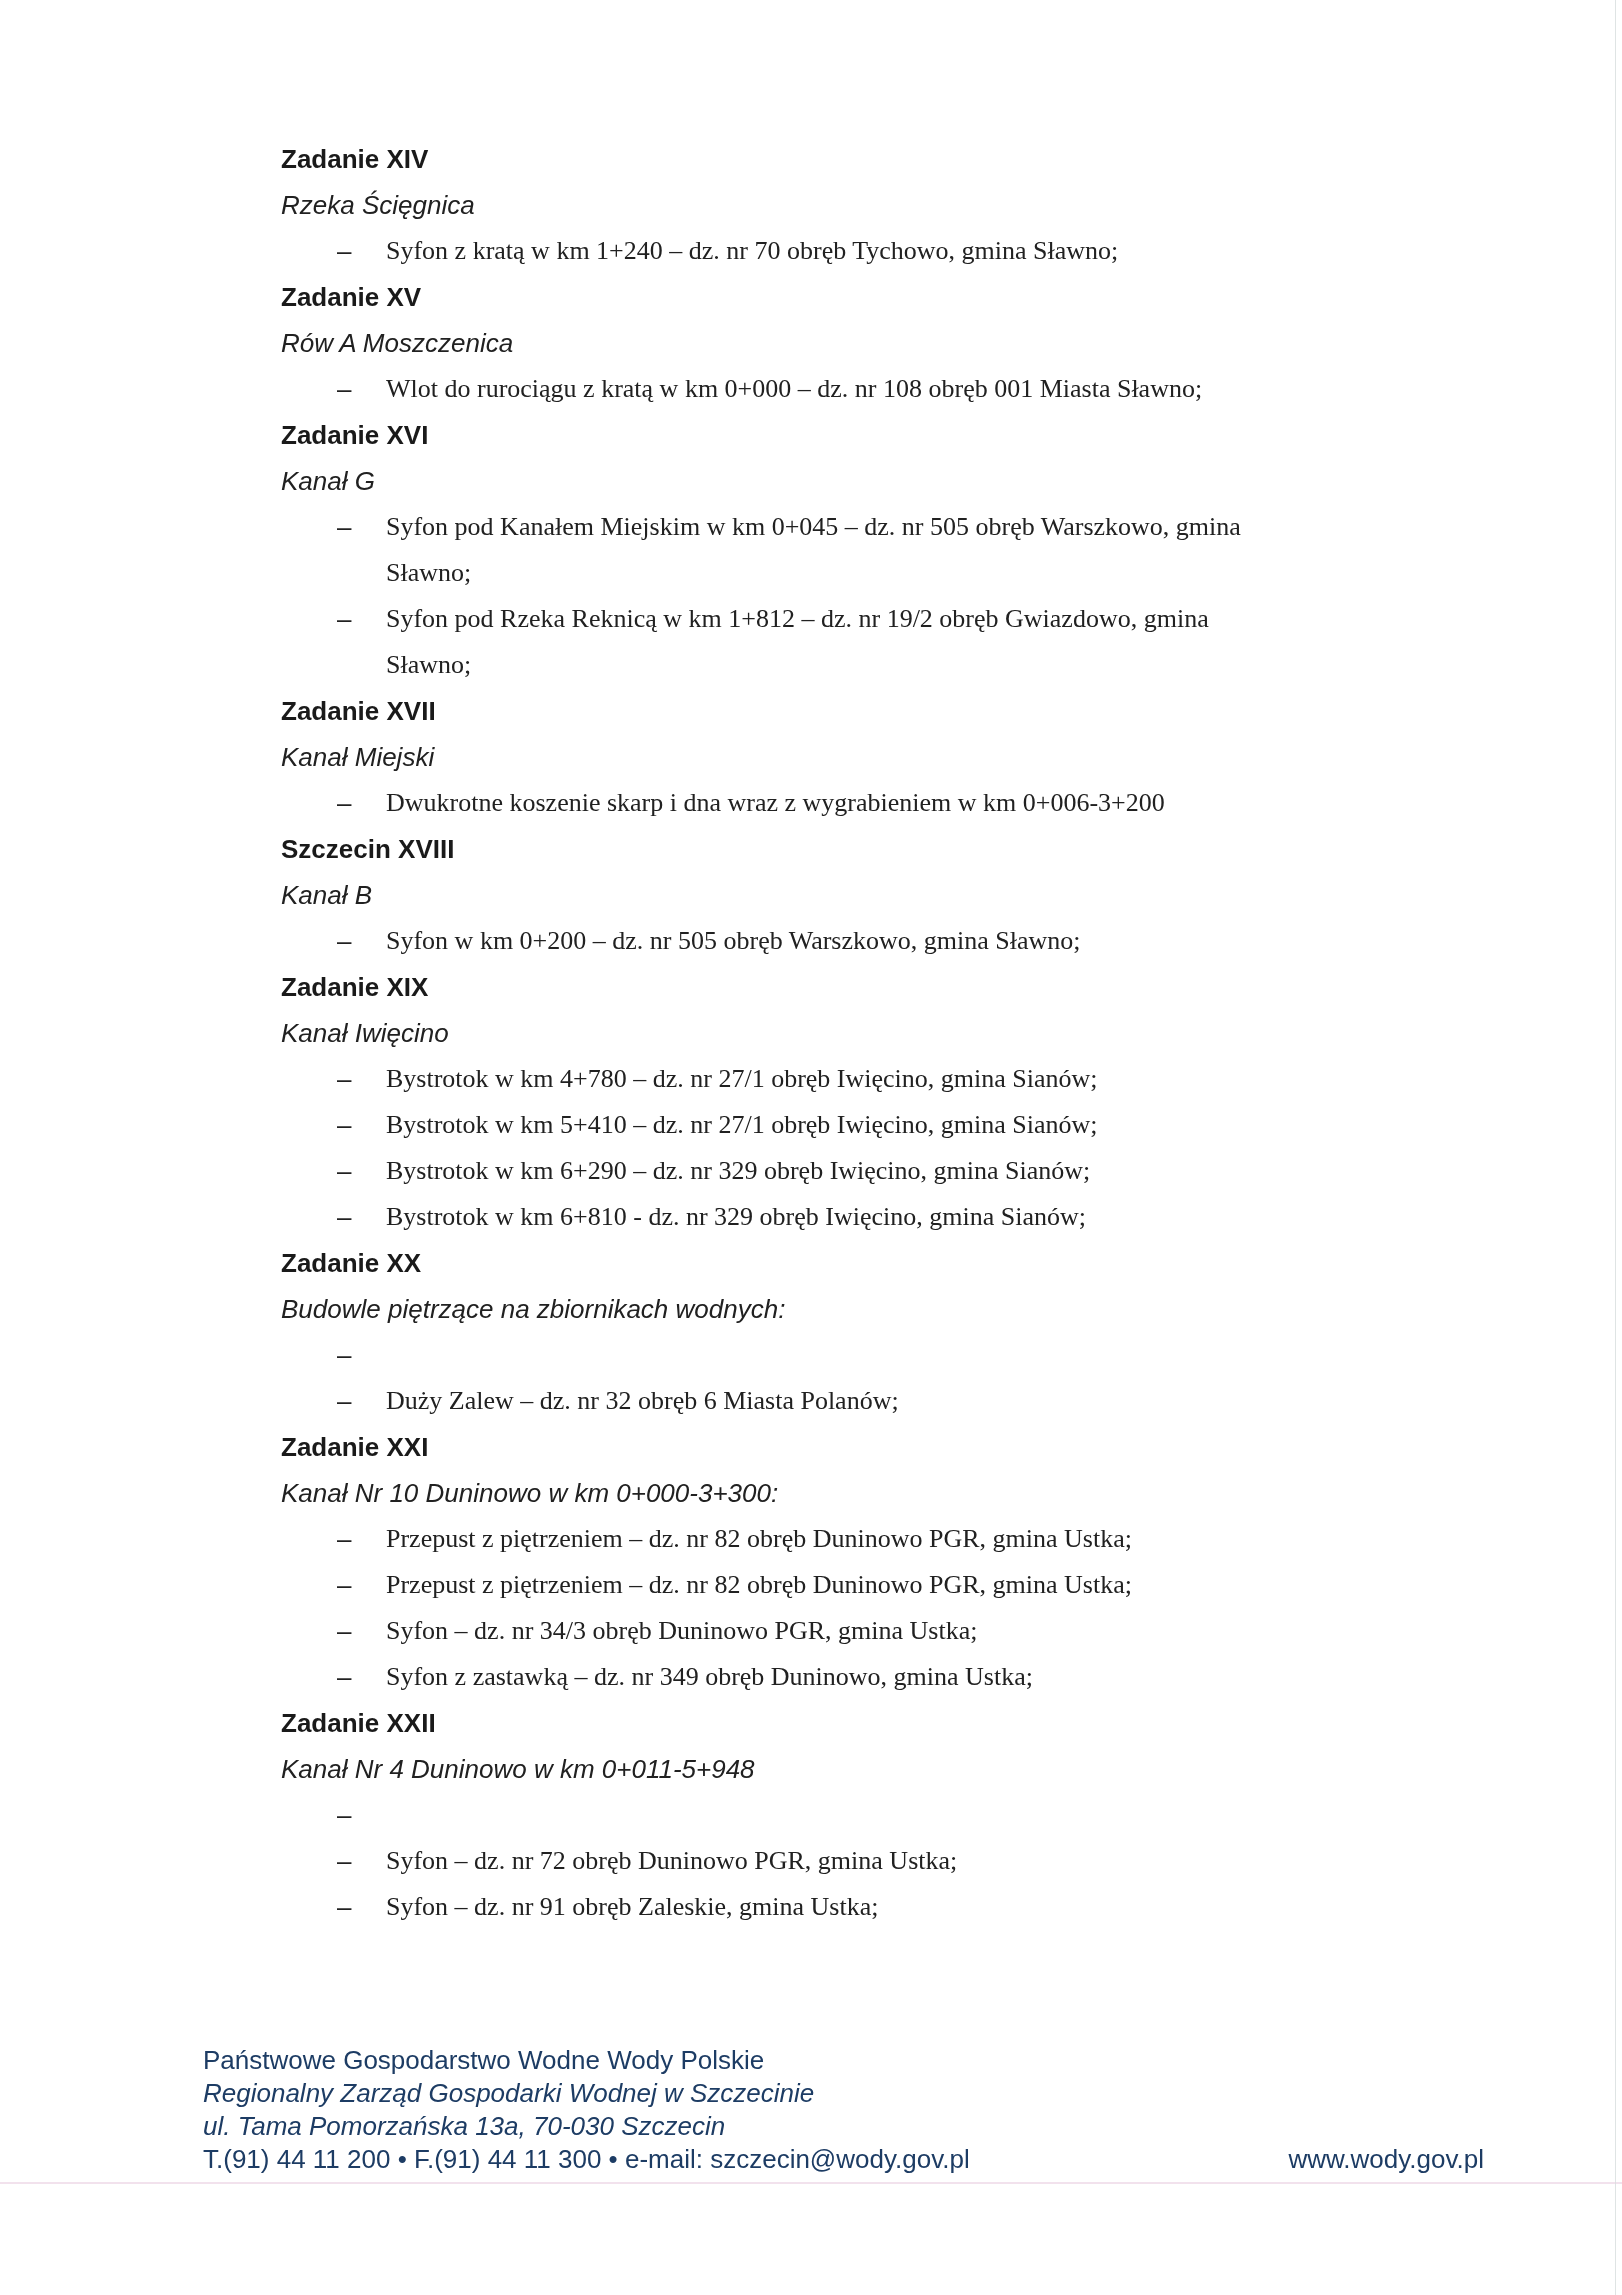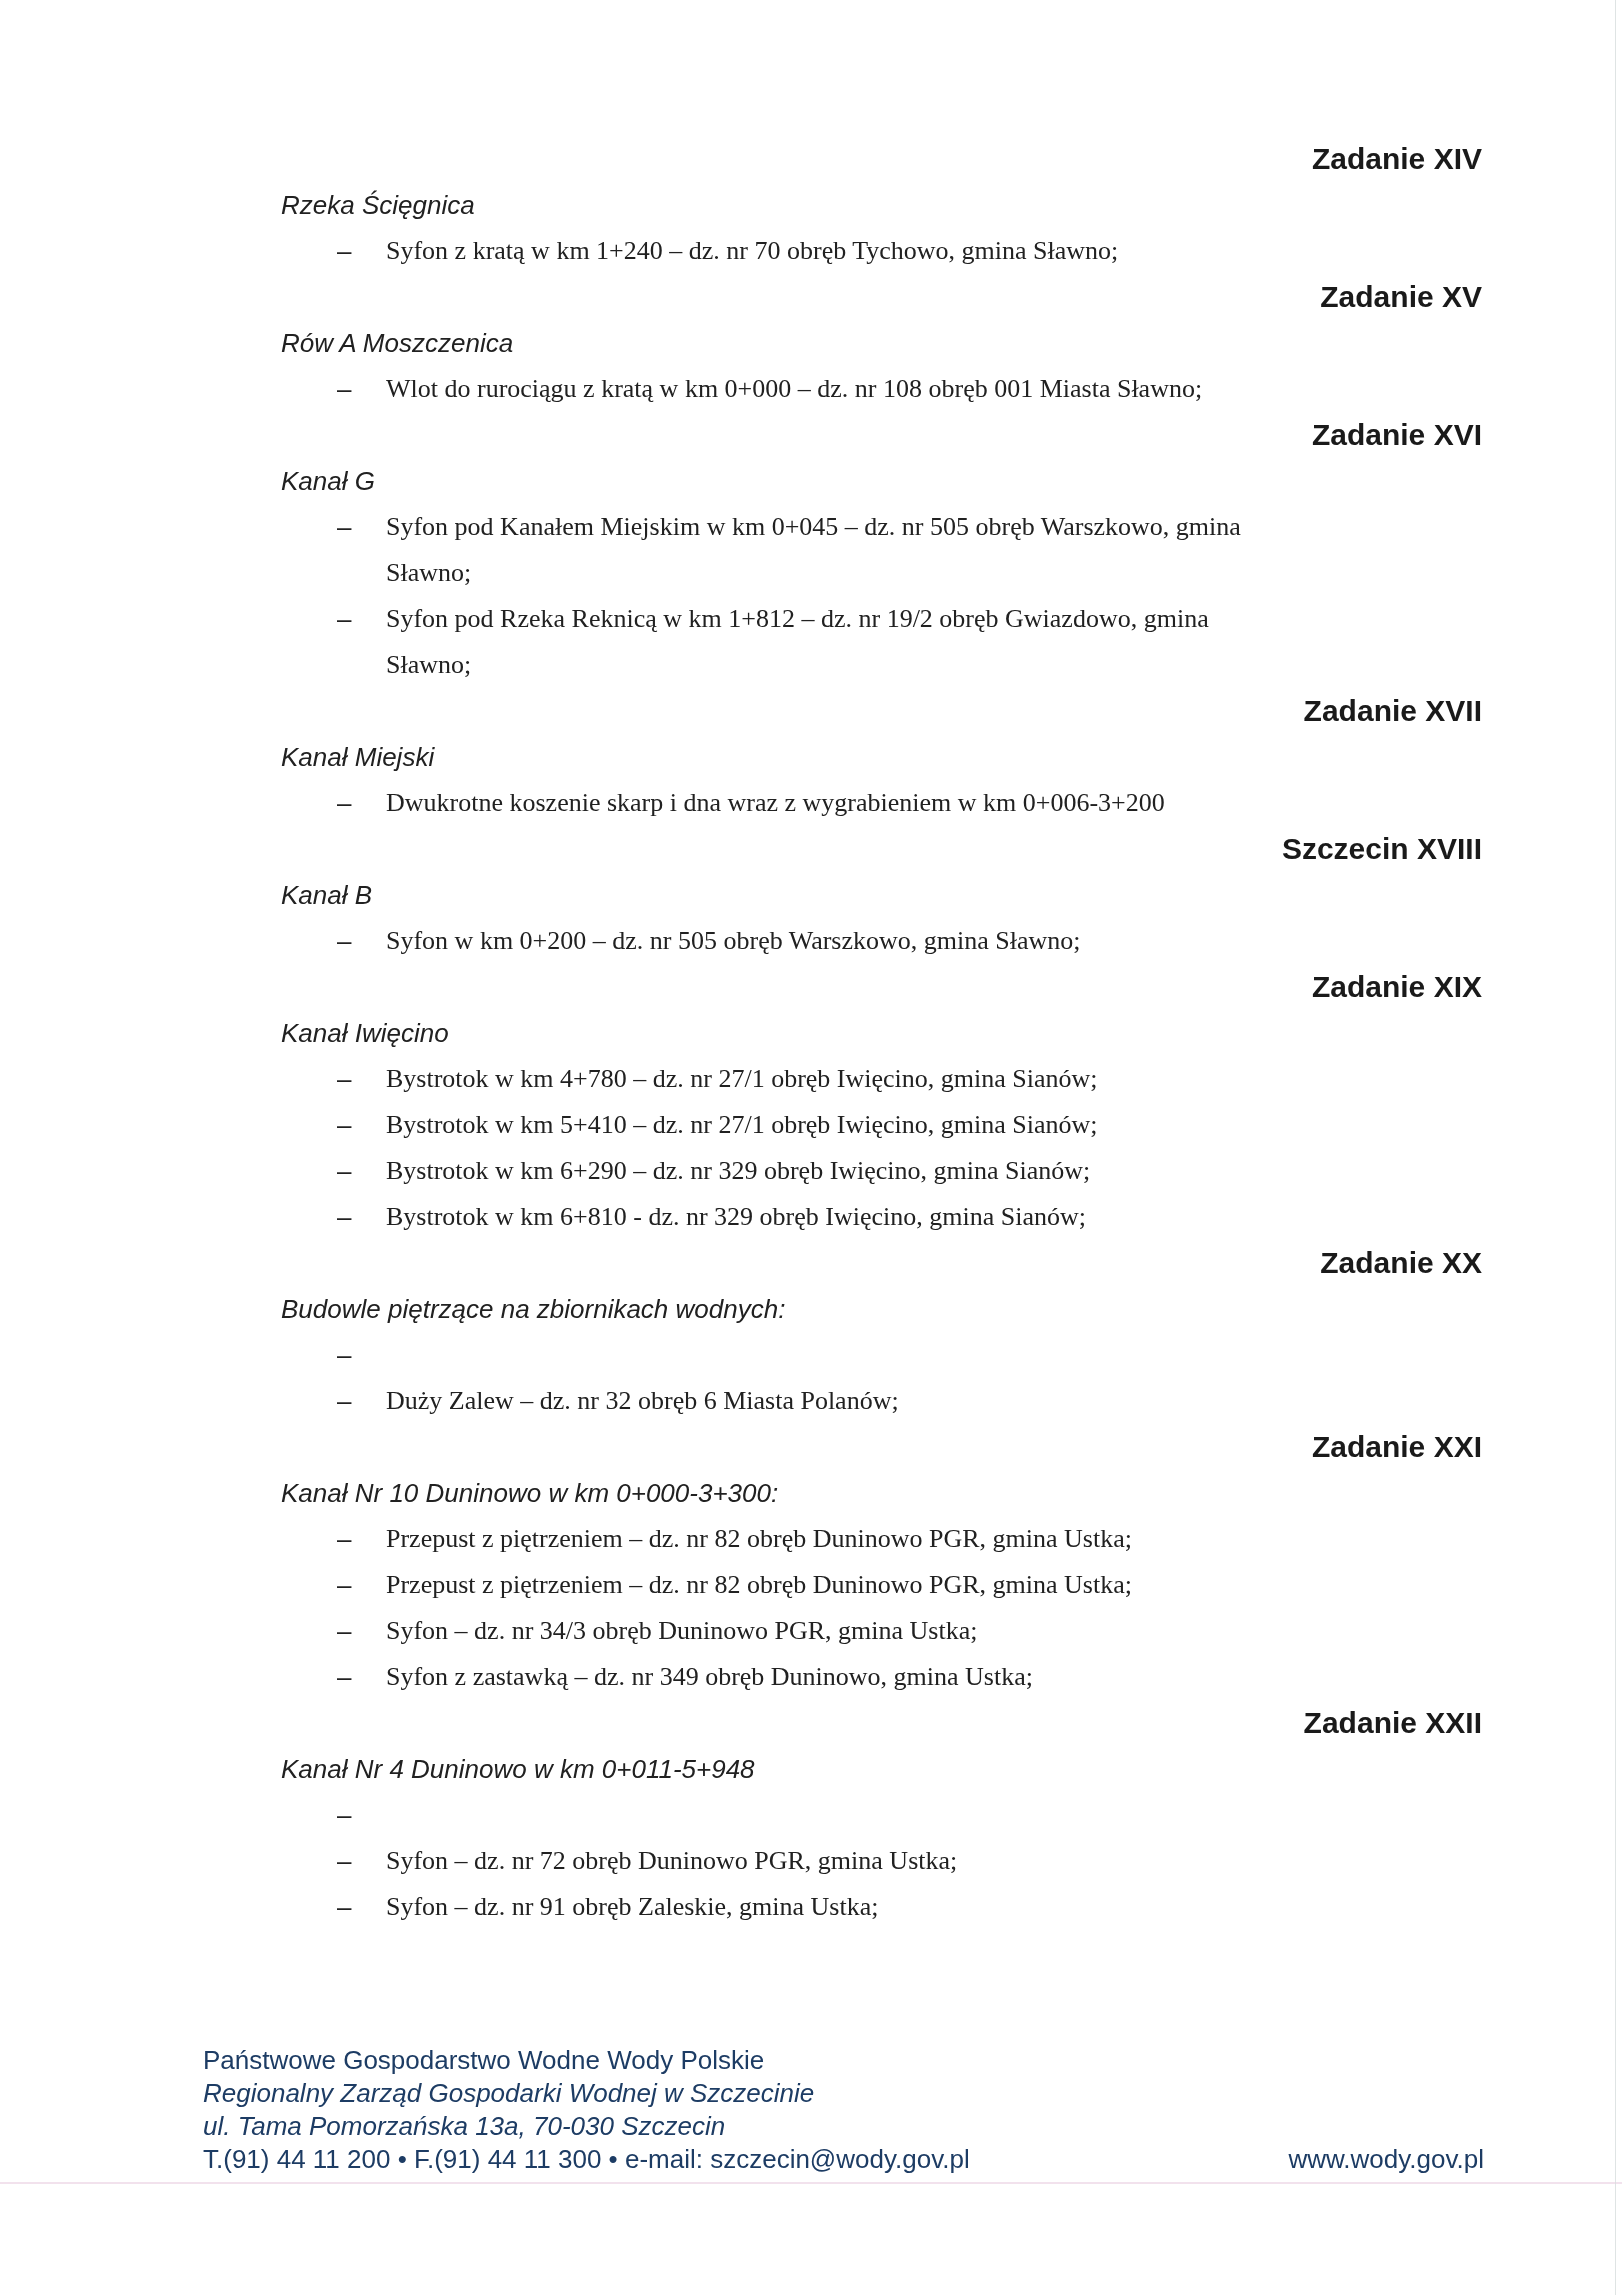--- a/index.html
+++ b/index.html
@@ -22,25 +22,24 @@
     left: 281px;
     top: 136px;
     width: 1201px;
     font-size: 26px;
     line-height: 46px;
     color: #212121;
   }
   .task-section { margin: 0; padding: 0; }
   .heading {
     margin: 0;
-    font-size: 30px;
+    font-size: 26px;
     line-height: 46px;
     font-weight: 700;
     color: #1a1a1a;
-    text-align: right;
   }
   .subheading {
     margin: 0;
     font-weight: 400;
     font-style: italic;
   }
   .items {
     list-style: none;
     margin: 0;
     padding: 0 0 0 56px; 

